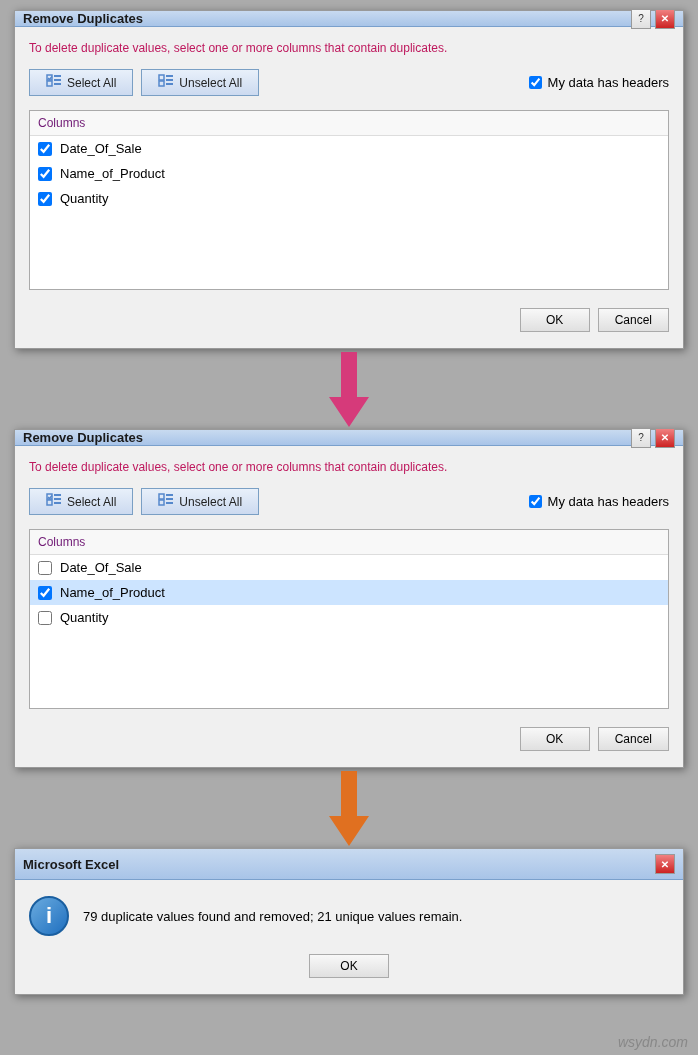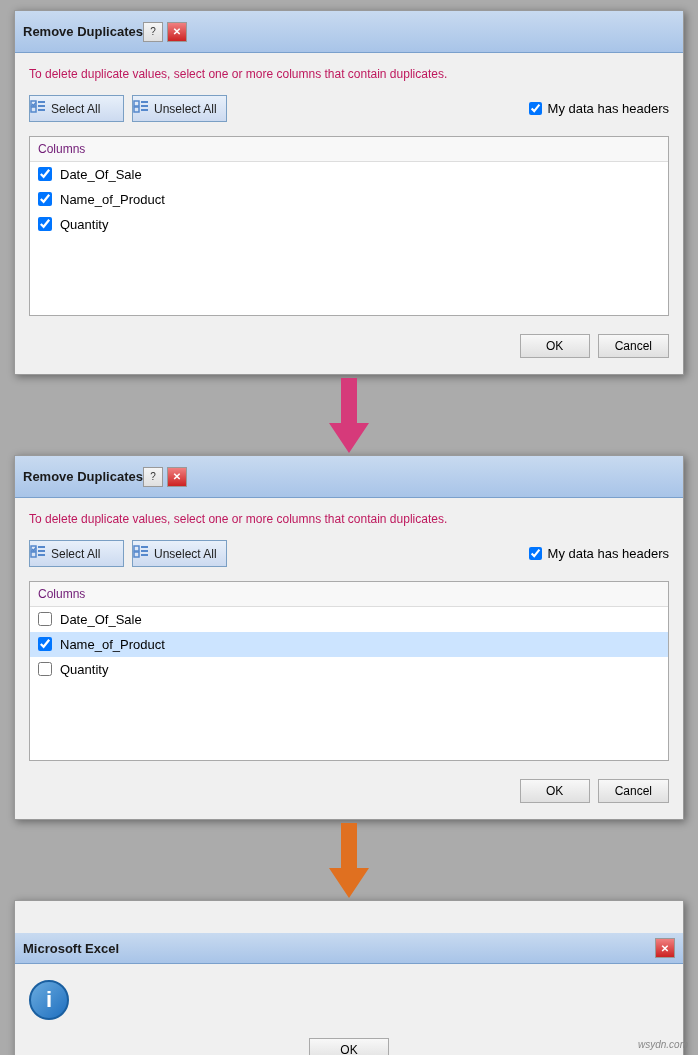--- a/index.html
+++ b/index.html
@@ -23,23 +23,23 @@
       border: 1px solid #999;
       box-shadow: 2px 2px 8px rgba(0,0,0,0.4);
       margin-bottom: 0;
     }
 
     .dialog-titlebar {
       background: linear-gradient(to bottom, #c8daf0, #a8c4e8);
       padding: 5px 8px;
       display: flex;
       align-items: center;
-      justify-content: flex-start;
+      justify-content: space-between;
       border-bottom: 1px solid #7aa0cc;
-      height: 42px;
+      height: 16px;
     }
 
     .dialog-title {
       font-size: 13px;
       font-weight: bold;
       color: #1a1a1a;
     }
 
     .titlebar-buttons {
       display: flex;
@@ -81,21 +81,21 @@
       line-height: 1.5;
     }
 
     .button-row {
       display: flex;
       gap: 8px;
       margin-bottom: 14px;
     }
 
     .excel-btn {
-      padding: 4px 0;
+      padding: 4px 16px;
       border: 1px solid #7a9fc4;
       background: linear-gradient(to bottom, #e8f0fa, #ccdaf0);
       cursor: pointer;
       font-size: 12px;
       display: flex;
       align-items: center;
       gap: 5px;
       color: #222;
       min-width: 95px;
     }
@@ -126,20 +126,21 @@
     .columns-box-header {
       padding: 5px 8px;
       font-size: 12px;
       color: #701a75;
       border-bottom: 1px solid #ddd;
       background: #f8f8f8;
     }
 
     .column-item {
       display: flex;
+      align-items: center;
       gap: 8px;
       padding: 5px 8px;
       font-size: 13px;
     }
 
     .column-item.highlighted {
       background: #cce4ff;
     }
 
     .column-item input[type="checkbox"] {
@@ -183,21 +184,20 @@
     }
 
     .excel-dialog-titlebar {
       background: linear-gradient(to bottom, #c8daf0, #a8c4e8);
       padding: 15px 8px;
       display: flex;
       align-items: center;
       justify-content: space-between;
       border-bottom: 1px solid #7aa0cc;
       height: 30px;
-      margin-top: 32px;
     }
 
     .excel-dialog-body {
       padding: 16px 14px;
       display: flex;
       flex-direction: column;
       align-items: center;
     }
 
     .excel-message-row {
@@ -220,21 +220,21 @@
       font-size: 22px;
       font-weight: bold;
       flex-shrink: 0;
       border: 2px solid #1a5fa0;
     }
 
     .watermark {
       position: fixed;
       bottom: 5px;
       right: 10px;
-      font-size: 10px;
+      font-size: 14px;
       color: #888;
       font-style: italic;
     }
   </style>
 </head>
 <body>
 
 <div class="dialog">
   <div class="dialog-titlebar">
     <span class="dialog-title">Remove Duplicates</span>
@@ -384,18 +384,19 @@
 <div class="excel-dialog">
   <div class="excel-dialog-titlebar">
     <span class="dialog-title">Microsoft Excel</span>
     <div class="titlebar-buttons">
       <button class="titlebar-btn close-btn">✕</button>
     </div>
   </div>
   <div class="excel-dialog-body">
     <div class="excel-message-row">
       <div class="info-icon">i</div>
+      <span>79 duplicate values found and removed; 21 unique values remain.</span>
     </div>
     <button class="action-btn" style="min-width:80px;">OK</button>
   </div>
 </div>
 
 <div class="watermark">wsydn.com</div>
 
 </body></html>

